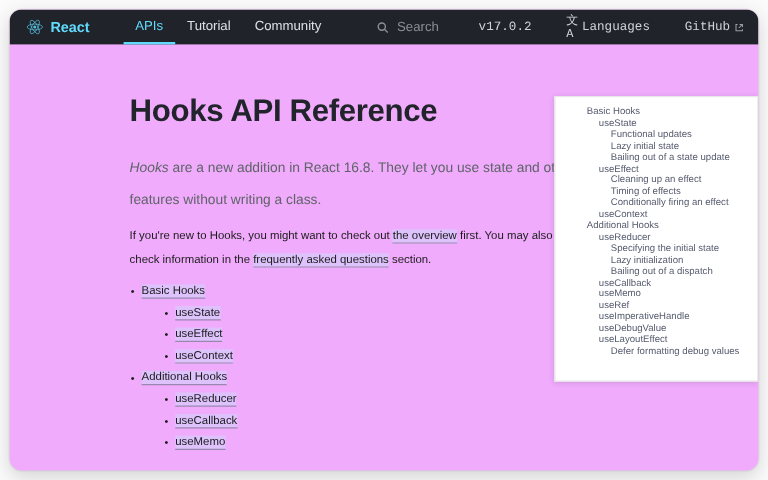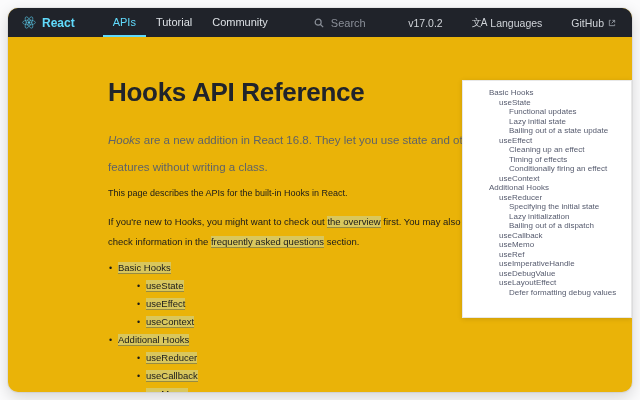--- a/index.html
+++ b/index.html
@@ -7,21 +7,21 @@
   body {
     width: 640px; height: 400px;
     background: #fbfbfc;
     font-family: "Liberation Sans", "DejaVu Sans", sans-serif;
     position: relative;
     overflow: hidden;
   }
   .window {
     position: absolute; left: 8px; top: 8px;
     width: 624px; height: 384px;
-    background: #eab308;
+    background: #f0abfc;
     border-radius: 10px;
     box-shadow: 0 0 0 1px rgba(0,0,0,0.05), 0 5px 16px rgba(0,0,0,0.16);
     overflow: hidden;
   }
   
   .header {
     height: 29px;
     background: #20232a;
     display: flex;
     align-items: stretch;
@@ -41,21 +41,21 @@
   .search { display: flex; align-items: center; gap: 5px; margin-left: 36px; }
   .search input {
     background: transparent; border: none; outline: none;
     color: #9aa0a8; font-size: 11px; width: 70px;
     font-family: "Liberation Sans", sans-serif;
   }
   .search input::placeholder { color: #8a8f98; }
   .hdr-right {
     margin-left: auto; display: flex; align-items: center;
     gap: 29px; padding-right: 16px;
-    font-size: 10.5px; color: #d0d4d9;
+    font-size: 10.5px; color: #d0d4d9; font-family: Liberation Mono, monospace;
   }
   .hdr-link { display: flex; align-items: center; gap: 4px; cursor: pointer; color: #d0d4d9; }
   .lang-glyph { font-size: 10px; color: #d0d4d9; letter-spacing: -1px; }
   
   .content { position: relative; padding: 41px 0 0 100px; height: 283px; }
   h1.page-title {
     margin: 0 0 21px 0;
     font-size: 26px; line-height: 28px;
     color: #21242b; letter-spacing: -0.3px;
     font-weight: bold;
@@ -164,21 +164,20 @@
       </span>
     </div>
   </div>
 
   <div class="content">
 
     <h1 class="page-title">Hooks API Reference</h1>
 
     <p class="lead"><em>Hooks</em><span> are a new addition in React 16.8. They let you use state and other React</span><br><span>features without writing a class.</span></p>
 
-    <p class="p-body p1">This page describes the APIs for the built-in Hooks in React.</p>
 
     <p class="p-body p2"><span>If you're new to Hooks, you might want to check out </span><a class="doc-link">the overview</a><span> first. You may also find</span><br><span>check information in the </span><a class="doc-link">frequently asked questions</a><span> section.</span></p>
 
     <ul class="hooks-list">
       <li>
         <a class="doc-link">Basic Hooks</a>
         <ul>
           <li><a class="doc-link code-link">useState</a></li>
           <li><a class="doc-link code-link">useEffect</a></li>
           <li><a class="doc-link code-link">useContext</a></li>

